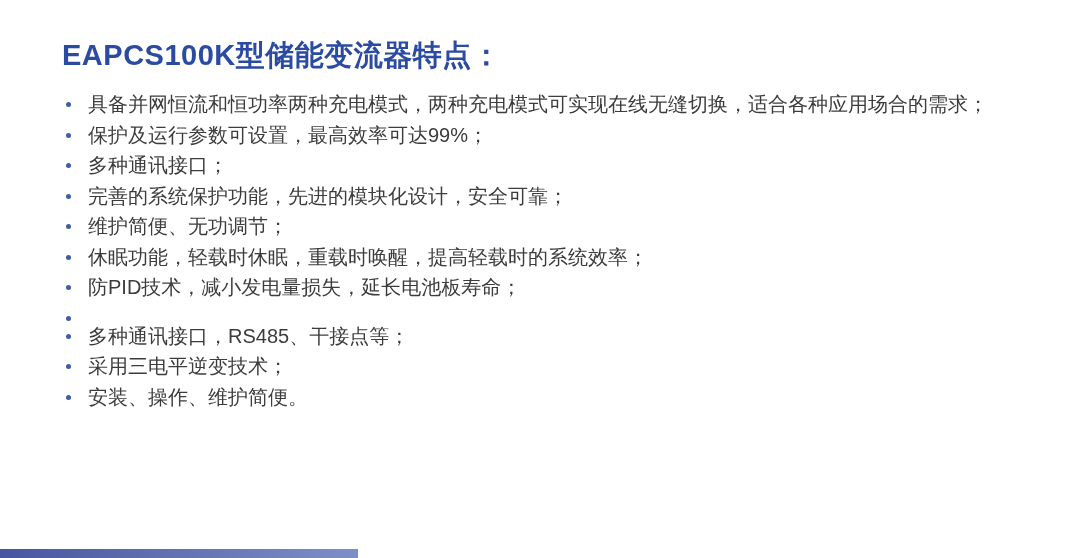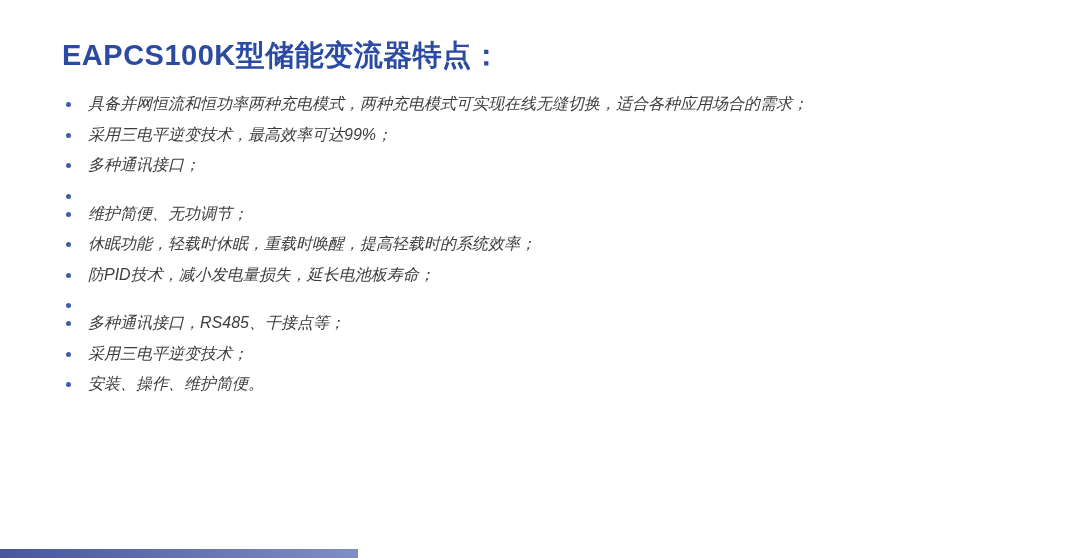--- a/index.html
+++ b/index.html
@@ -32,25 +32,24 @@
     left: 66px;
     top: 89px;
     right: 30px;
     margin: 0;
     padding: 0;
     list-style: none;
   }
   .feature-item {
     display: flex;
     align-items: flex-start;
-    font-size: 16px;
+    font-size: 20px;
     line-height: 30.5px;
     color: var(--text-color, #3c3c3c);
     white-space: nowrap;
-    font-style: italic;
   }
   .bullet-dot {
     flex: none;
     width: 5px;
     height: 5px;
     border-radius: 50%;
     background: var(--bullet-color, #3d5cab);
     margin: 13px 17px 0 0;
   }
   .footer-bar {
@@ -69,28 +68,29 @@
 
   <h1 class="title">EAPCS100K型储能变流器特点：</h1>
 
   <ul class="features">
     <li class="feature-item">
       <span class="bullet-dot"></span>
       <span>具备并网恒流和恒功率两种充电模式，两种充电模式可实现在线无缝切换，适合各种应用场合的需求；</span>
     </li>
     <li class="feature-item">
       <span class="bullet-dot"></span>
-      <span>采用三电平逆变技术，最高效率可达99%；</span>
+      <span>保护及运行参数可设置，最高效率可达99%；</span>
     </li>
     <li class="feature-item">
       <span class="bullet-dot"></span>
       <span>多种通讯接口；</span>
     </li>
     <li class="feature-item">
       <span class="bullet-dot"></span>
+      <span>完善的系统保护功能，先进的模块化设计，安全可靠；</span>
     </li>
     <li class="feature-item">
       <span class="bullet-dot"></span>
       <span>维护简便、无功调节；</span>
     </li>
     <li class="feature-item">
       <span class="bullet-dot"></span>
       <span>休眠功能，轻载时休眠，重载时唤醒，提高轻载时的系统效率；</span>
     </li>
     <li class="feature-item">

